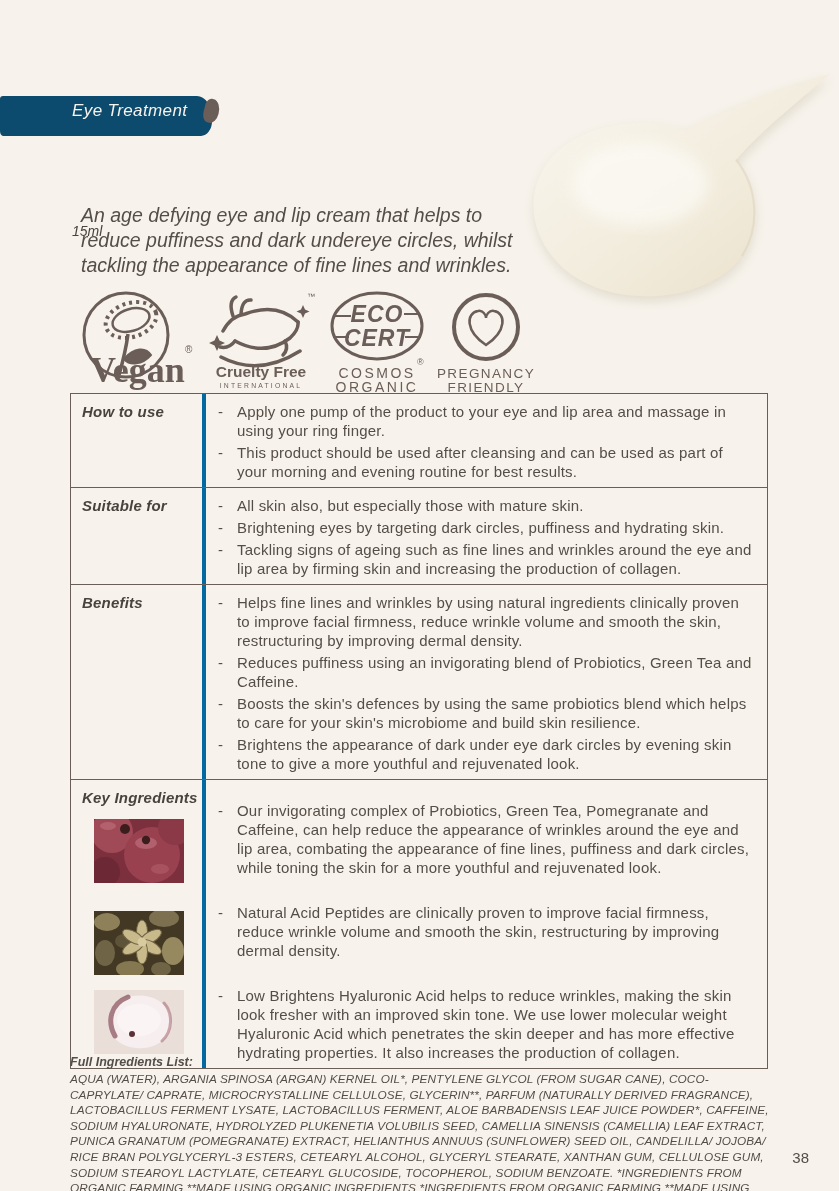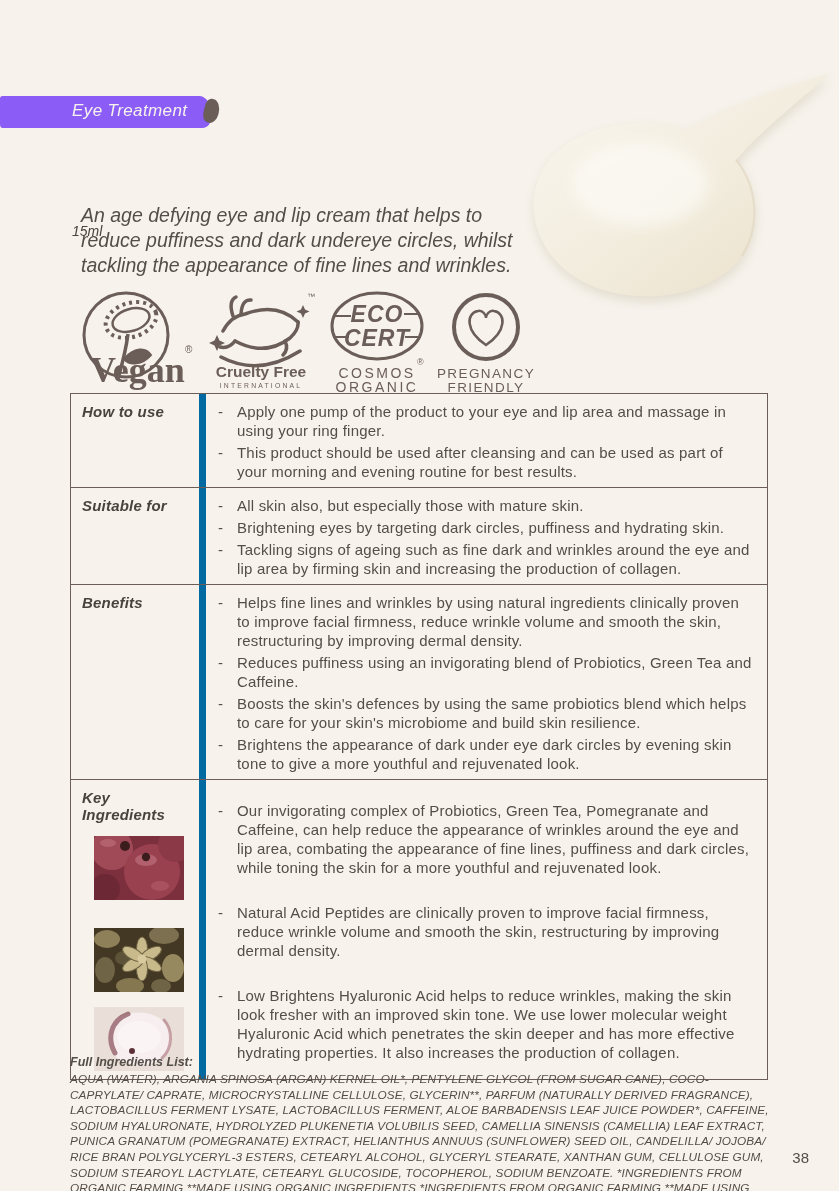--- a/index.html
+++ b/index.html
@@ -1,19 +1,19 @@
 <!DOCTYPE html>
 <html><head>
 <meta charset="utf-8">
 <style>
   html,body{margin:0;padding:0;}
   .page{position:relative;width:839px;height:1191px;background:#f7f3ec;font-family:"Liberation Sans",sans-serif;overflow:hidden;}
 
   
-  .badge{position:absolute;left:0;top:96px;width:212px;height:32px;background:#8b5cf6;
+  .badge{position:absolute;left:0;top:96px;width:212px;height:40px;background:#0c4a6e;
          border-radius:3px 15px 11px 3px / 3px 22px 15px 5px;}
   .badge::after{content:"";position:absolute;right:-7px;top:3px;width:15px;height:24px;background:#6b5d57;
          border-radius:45% 70% 60% 50%;transform:rotate(14deg);}
   .badge span{position:absolute;left:72px;top:5px;color:#f7f3ec;font-style:italic;font-size:17px;letter-spacing:.4px;}
 
   .swoosh{position:absolute;left:490px;top:66px;}
 
   .title{position:absolute;left:70px;top:149px;margin:0;font-size:27px;font-weight:bold;color:#49433d;letter-spacing:.6px;}
   .volume{position:absolute;left:72px;top:183px;font-style:italic;font-size:14px;color:#49433d;margin-top:40px;}
   .desc{position:absolute;left:81px;top:203px;width:460px;margin:0;font-style:italic;font-size:19.5px;line-height:25px;color:#554e48;}
@@ -21,21 +21,21 @@
   
   .logos{position:absolute;left:68px;top:289px;display:flex;align-items:flex-start;}
   .logo{flex-shrink:0;}
   .logo svg{display:block;}
   .logo text{fill:#6b5d57;}
 
   
   .info-table{position:absolute;left:70px;top:393px;width:698px;box-sizing:border-box;border:1px solid #6b5d57;}
   .trow{display:flex;border-top:1px solid #6b5d57;}
   .trow:first-child{border-top:none;}
-  .tlabel{width:135px;flex-shrink:0;box-sizing:border-box;border-right:7px solid #0369a1;padding:9px 4px 8px 11px;}
+  .tlabel{width:135px;flex-shrink:0;box-sizing:border-box;border-right:4px solid #0369a1;padding:9px 4px 8px 11px;}
   .tlabel-text{font-weight:bold;font-style:italic;font-size:15px;color:#49433d;letter-spacing:.2px;}
   .tbody-cell{flex:1;box-sizing:border-box;padding:8px 14px 6px 10px;}
   .bullet{display:flex;margin-top:3px;font-size:15px;line-height:19px;color:#554e48;letter-spacing:.2px;}
   .bullet:first-child{margin-top:0;}
   .bullet.spaced{margin-top:26px;}
   .bullet.spaced:first-child{margin-top:13px;}
   .dash{width:19px;flex-shrink:0;padding-left:2px;}
   .btext{flex:1;}
   .bold{font-weight:normal;}
   .ing-img{width:90px;height:64px;margin:28px 0 0 12px;overflow:hidden;}
@@ -169,21 +169,21 @@
           <div class="bullet">
             <span class="dash">-</span>
             <span class="btext"><span>All skin also, but especially those with mature skin.</span></span>
           </div>
           <div class="bullet">
             <span class="dash">-</span>
             <span class="btext"><span>Brightening eyes by targeting dark circles, puffiness and hydrating skin.</span></span>
           </div>
           <div class="bullet">
             <span class="dash">-</span>
-            <span class="btext"><span>Tackling signs of ageing such as fine dark and wrinkles around the eye and lip area by firming skin and increasing the production of collagen.</span></span>
+            <span class="btext"><span>Tackling signs of ageing such as fine lines and wrinkles around the eye and lip area by firming skin and increasing the production of collagen.</span></span>
           </div>
         </div>
       </div>
       <div class="trow">
         <div class="tlabel">
           <div class="tlabel-text">Benefits</div>
         </div>
         <div class="tbody-cell">
           <div class="bullet">
             <span class="dash">-</span>

